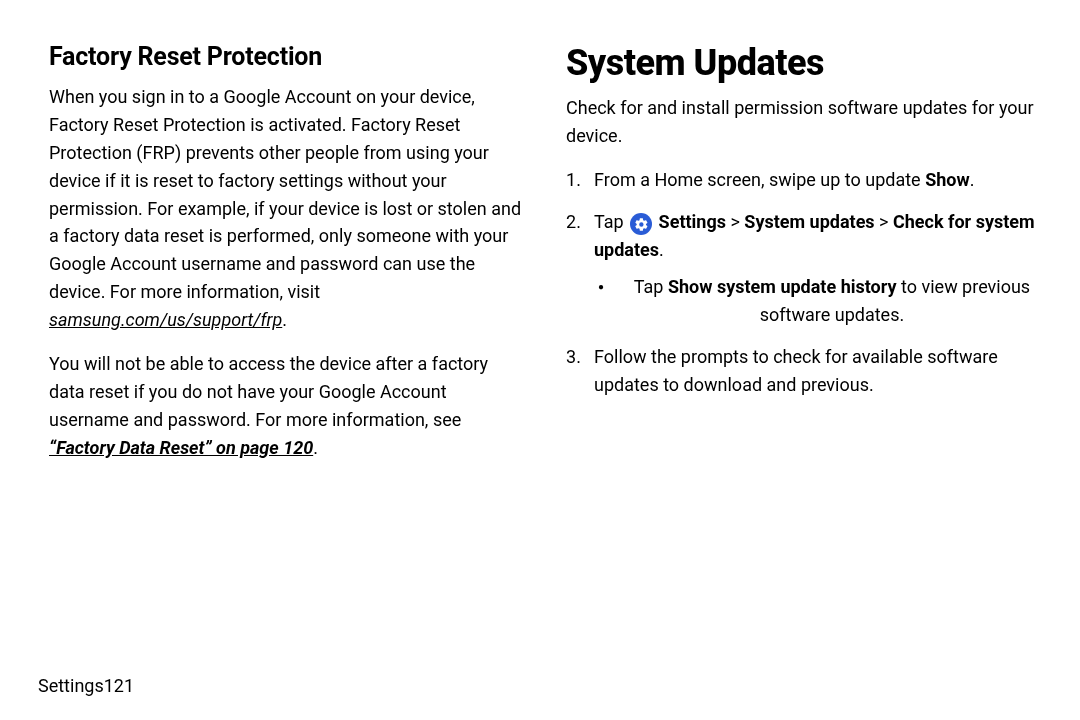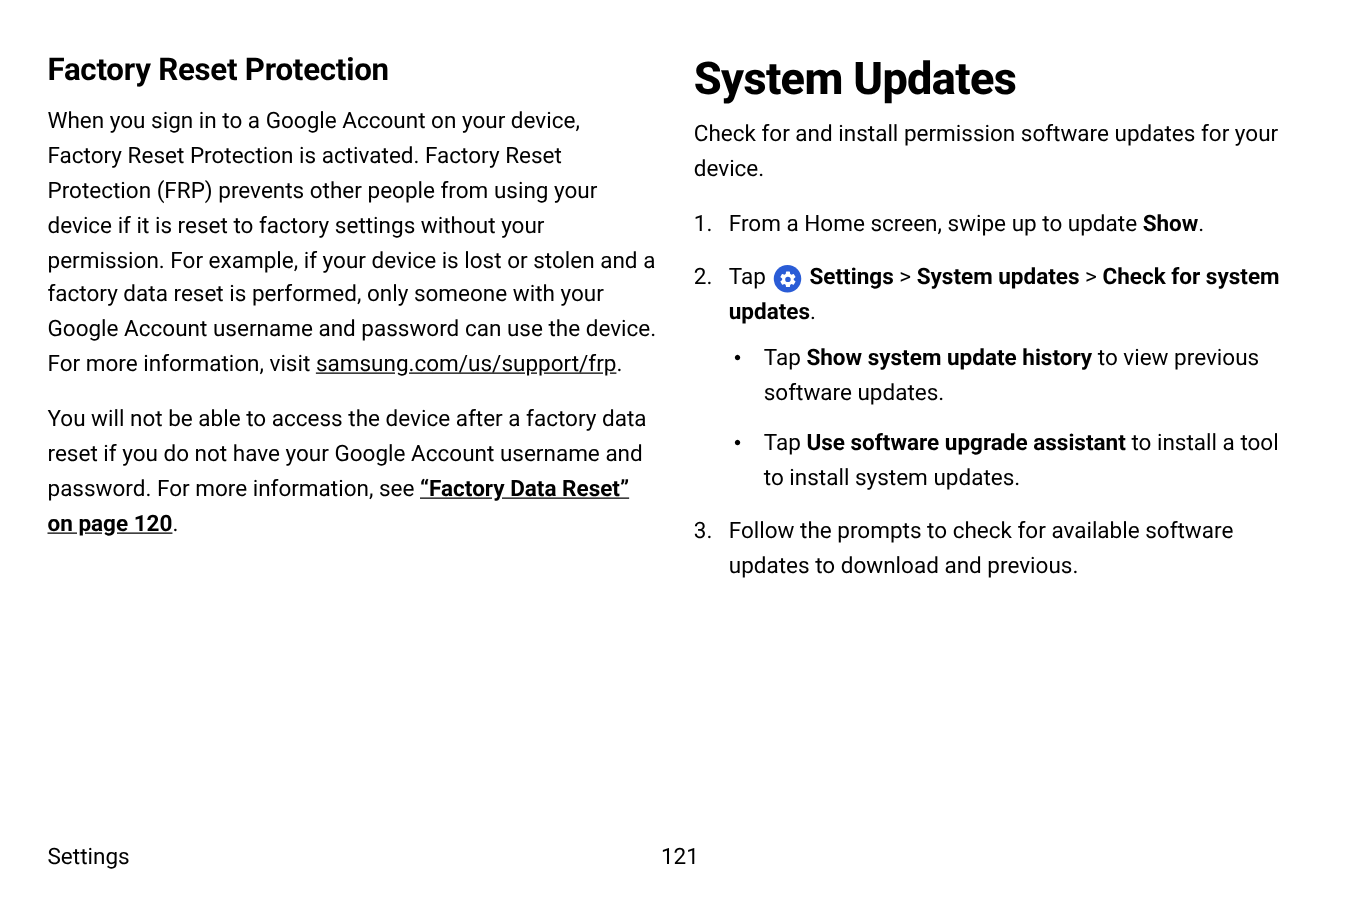--- a/index.html
+++ b/index.html
@@ -12,40 +12,41 @@
       background: #fff;
       position: relative;
     }
     .columns {
       display: flex;
       gap: 30px;
     }
     .col {
       flex: 1;
       min-width: 0;
+      margin-left: 11px;
     }
     .h2 {
       font-size: 25px;
       font-weight: 700;
       margin-bottom: 12px;
       letter-spacing: -0.2px;
     }
     .h1 {
       font-size: 36px;
       font-weight: 800;
       margin-bottom: 10px;
       letter-spacing: -0.5px;
     }
     p, li {
       font-size: 18px;
       line-height: 1.55;
       font-weight: 400;
     }
     p { margin-bottom: 16px; }
-    .link { text-decoration: underline; }
+    .link { text-decoration: underline; font-style: italic; }
     ol.steps {
       list-style: none;
       counter-reset: step;
       margin-top: 8px;
     }
     ol.steps > li {
       counter-increment: step;
       position: relative;
       padding-left: 28px;
       margin-bottom: 14px;
@@ -58,20 +59,21 @@
     }
     ul.sub {
       list-style: none;
       margin-top: 10px;
       margin-left: 4px;
     }
     ul.sub > li {
       position: relative;
       padding-left: 24px;
       margin-bottom: 12px;
+      text-align: center;
     }
     ul.sub > li::before {
       content: "●";
       position: absolute;
       left: 0;
       top: 0;
       font-size: 10px;
       line-height: 28px;
     }
     .bold { font-weight: 700; }
@@ -93,21 +95,21 @@
     }
     .footer {
       position: absolute;
       bottom: 24px;
       left: 38px;
       right: 38px;
       display: flex;
       font-size: 18px;
     }
     .footer-label { }
-    .footer-page { margin-left: 425px; }
+    .footer-page { }
   </style>
 </head>
 <body>
 
 <div class="columns">
   <div class="col">
     <div class="h2">Factory Reset Protection</div>
     <p>
       <span>When you sign in to a Google Account on your device, Factory Reset Protection is activated. Factory Reset Protection (FRP) prevents other people from using your device if it is reset to factory settings without your permission. For example, if your device is lost or stolen and a factory data reset is performed, only someone with your Google Account username and password can use the device. For more information, visit </span><span class="link">samsung.com/us/support/frp</span><span>.</span>
     </p>
@@ -128,23 +130,20 @@
         <span>Tap </span><span class="settings-icon">
             <svg viewBox="0 0 24 24">
               <path d="M19.14,12.94a7.07,7.07,0,0,0,.05-.94,7.07,7.07,0,0,0-.05-.94l2.11-1.65a.5.5,0,0,0,.12-.64l-2-3.46a.5.5,0,0,0-.61-.22l-2.49,1a7,7,0,0,0-1.62-.94l-.38-2.65A.5.5,0,0,0,13.77,2H9.77a.5.5,0,0,0-.5.42L8.89,5.07a7,7,0,0,0-1.62.94l-2.49-1a.5.5,0,0,0-.61.22l-2,3.46a.5.5,0,0,0,.12.64L4.4,11a7.07,7.07,0,0,0-.05.94,7.07,7.07,0,0,0,.05.94L2.29,14.53a.5.5,0,0,0-.12.64l2,3.46a.5.5,0,0,0,.61.22l2.49-1a7,7,0,0,0,1.62.94l.38,2.65a.5.5,0,0,0,.5.42h4a.5.5,0,0,0,.5-.42l.38-2.65a7,7,0,0,0,1.62-.94l2.49,1a.5.5,0,0,0,.61-.22l2-3.46a.5.5,0,0,0-.12-.64ZM11.77,15.5A3.5,3.5,0,1,1,15.27,12,3.5,3.5,0,0,1,11.77,15.5Z"></path>
             </svg>
           </span>
         <span class="bold">Settings</span><span> &gt; </span><span class="bold">System updates</span><span> &gt; </span><span class="bold">Check for system updates</span><span>.</span>
         <ul class="sub">
           <li>
             <span>Tap </span><span class="bold">Show system update history</span><span> to view previous software updates.</span>
           </li>
-          <li>
-            <span>Tap </span><span class="bold">Use software upgrade assistant</span><span> to install a tool to install system updates.</span>
-          </li>
         </ul>
       </li>
       <li>Follow the prompts to check for available software updates to download and previous.</li>
     </ol>
   </div>
 </div>
 
 <div class="footer">
   <span class="footer-label">Settings</span>
   <span class="footer-page">121</span>

